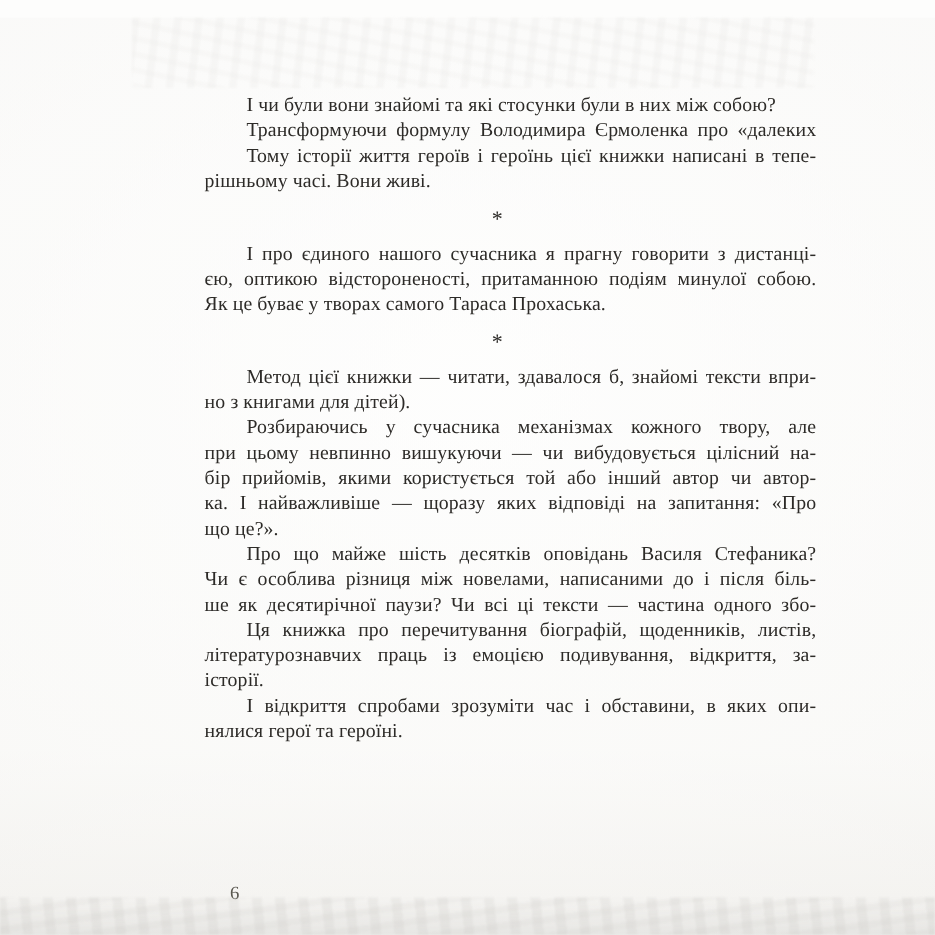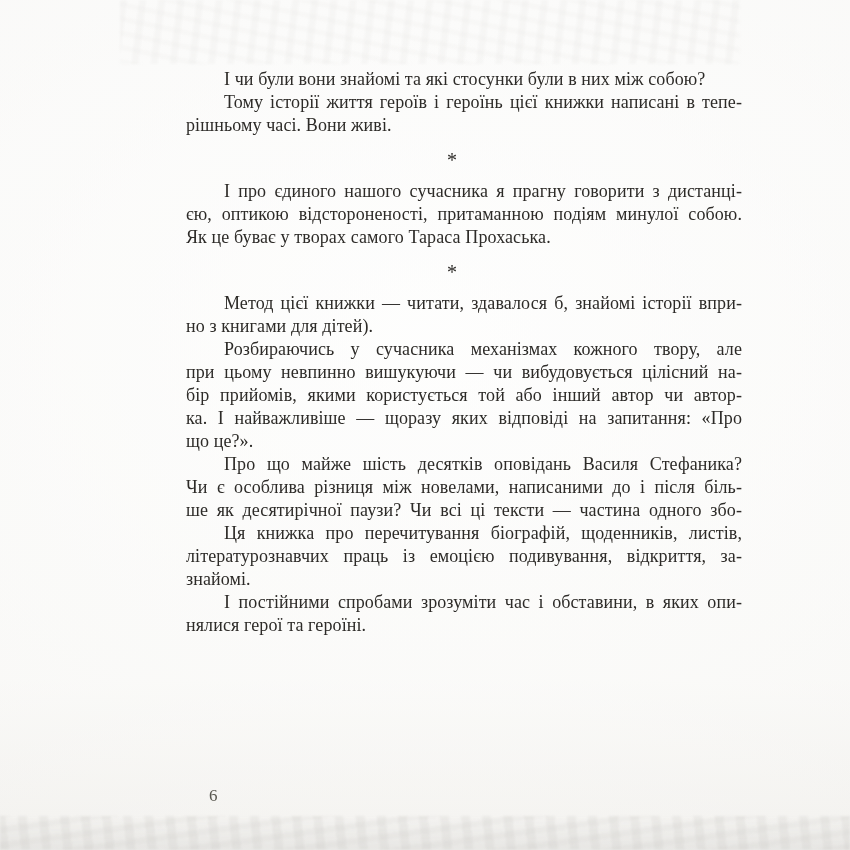--- a/index.html
+++ b/index.html
@@ -14,20 +14,21 @@
     overflow: hidden;
     font-family: "Liberation Serif", "DejaVu Serif", serif;
   }
   
   .page-scan {
     position: absolute;
     inset: 0;
     background:
       radial-gradient(ellipse 120% 90% at 50% 40%, rgba(255,255,255,0.6), rgba(234,232,228,0.25)),
       linear-gradient(180deg, #fcfcfb 0%, #fbfbf9 80%, #f4f3f0 96%, #ececea 100%);
+    margin-top: 16px;
   }
   
   .scan-noise-top {
     position: absolute;
     left: 120px; top: 0; width: 620px; height: 64px;
     background:
       repeating-linear-gradient(97deg, rgba(210,208,204,0.10) 0 7px, rgba(255,255,255,0) 7px 19px),
       repeating-linear-gradient(12deg, rgba(214,212,208,0.08) 0 5px, rgba(255,255,255,0) 5px 14px);
     filter: blur(1px);
   }
@@ -85,53 +86,54 @@
 </head>
 <body>
 
 <div class="page-scan">
   <div class="scan-noise-top"></div>
   <div class="text-column">
       <div class="paragraph">
         <span class="text-line first last">І чи були вони знайомі та які стосунки були в них між собою?</span>
       </div>
       <div class="paragraph">
+        <span class="text-line first">Трансформуючи формулу Володимира Єрмоленка про «далеких</span>
       </div>
       <div class="paragraph">
         <span class="text-line first">Тому історії життя героїв і героїнь цієї книжки написані в тепе-</span>
         <span class="text-line last">рішньому часі. Вони живі.</span>
       </div>
       <div class="section-separator"><span>*</span></div>
       <div class="paragraph">
         <span class="text-line first">І про єдиного нашого сучасника я прагну говорити з дистанці-</span>
         <span class="text-line">єю, оптикою відстороненості, притаманною подіям минулої собою.</span>
         <span class="text-line last">Як це буває у творах самого Тараса Прохаська.</span>
       </div>
       <div class="section-separator"><span>*</span></div>
       <div class="paragraph">
-        <span class="text-line first">Метод цієї книжки — читати, здавалося б, знайомі історії впри-</span>
+        <span class="text-line first">Метод цієї книжки — читати, здавалося б, знайомі тексти впри-</span>
         <span class="text-line last">но з книгами для дітей).</span>
       </div>
       <div class="paragraph">
         <span class="text-line first">Розбираючись у сучасника механізмах кожного твору, але</span>
         <span class="text-line">при цьому невпинно вишукуючи — чи вибудовується цілісний на-</span>
         <span class="text-line">бір прийомів, якими користується той або інший автор чи автор-</span>
         <span class="text-line">ка. І найважливіше — щоразу яких відповіді на запитання: «Про</span>
         <span class="text-line last">що це?».</span>
       </div>
       <div class="paragraph">
         <span class="text-line first">Про що майже шість десятків оповідань Василя Стефаника?</span>
         <span class="text-line">Чи є особлива різниця між новелами, написаними до і після біль-</span>
         <span class="text-line">ше як десятирічної паузи? Чи всі ці тексти — частина одного збо-</span>
       </div>
       <div class="paragraph">
         <span class="text-line first">Ця книжка про перечитування біографій, щоденників, листів,</span>
         <span class="text-line">літературознавчих праць із емоцією подивування, відкриття, за-</span>
-        <span class="text-line last">знайомі.</span>
+        <span class="text-line last">історії.</span>
       </div>
       <div class="paragraph">
-        <span class="text-line first">І постійними спробами зрозуміти час і обставини, в яких опи-</span>
+        <span class="text-line first">І відкриття спробами зрозуміти час і обставини, в яких опи-</span>
         <span class="text-line last">нялися герої та героїні.</span>
       </div>
     </div>
   <div class="page-number">6</div>
   <div class="scan-noise-bottom"></div>
 </div>
 
 </body></html>

